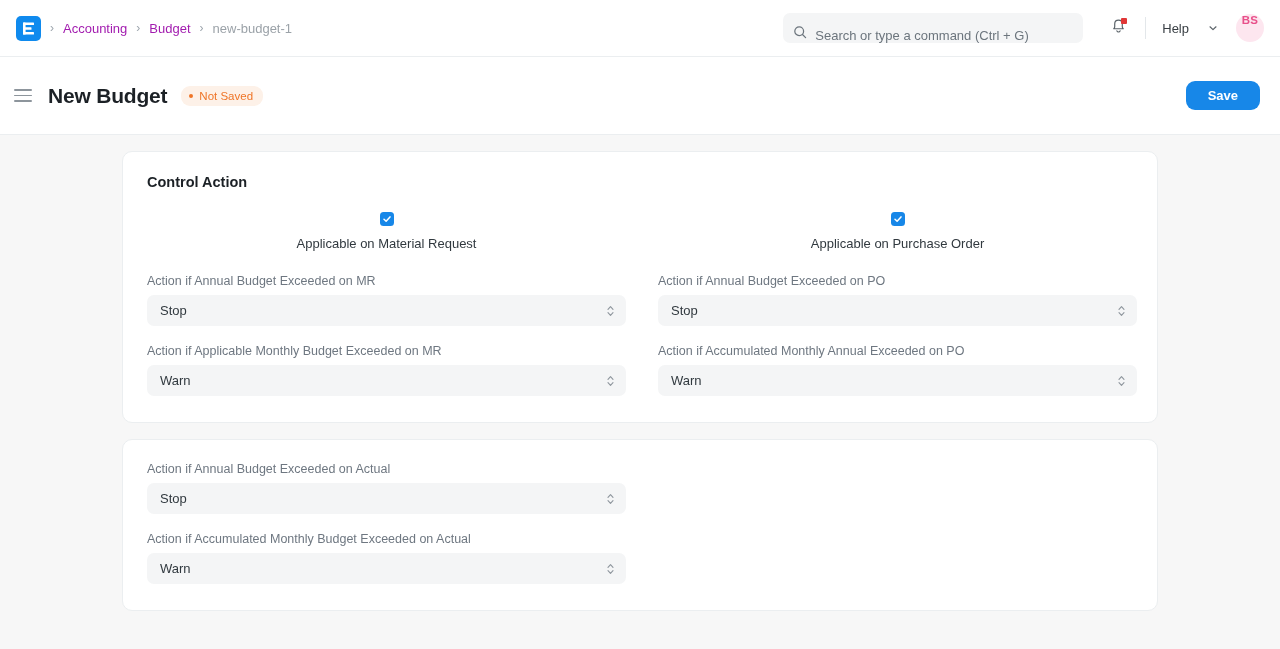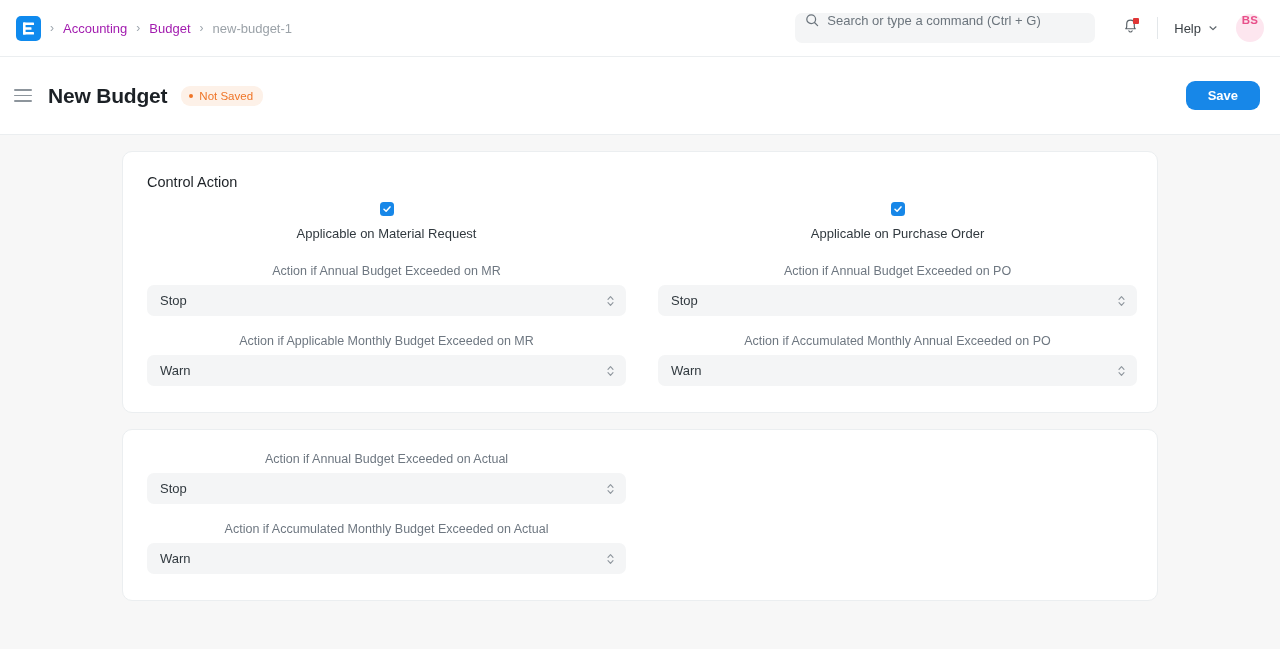--- a/index.html
+++ b/index.html
@@ -73,21 +73,21 @@
     align-items: center;
     gap: 0;
   }
 
   .search-box {
     width: 300px;
     height: 30px;
     background: #f4f5f6;
     border-radius: 7px;
     display: flex;
-    align-items: flex-start;
+    align-items: flex-end;
     padding: 0 10px;
     gap: 8px;
     margin-right: 22px;
   }
   .search-box .sicon { flex: 0 0 auto; display: block; }
   .search-placeholder {
     font-size: 13px;
     color: #6c757d;
     white-space: nowrap;
   }
@@ -114,21 +114,21 @@
   .nav-divider {
     width: 1px;
     height: 22px;
     background: #e3e7ea;
     margin-right: 16px;
   }
 
   .help-btn {
     display: flex;
     align-items: center;
-    gap: 7px;
+    gap: 19px;
     font-size: 13px;
     color: #383e43;
     margin-right: 18px;
     cursor: pointer;
   }
 
   .avatar {
     width: 28px;
     height: 28px;
     border-radius: 50%;
@@ -226,23 +226,23 @@
     width: 1036px;
     background: #ffffff;
     border: 1px solid #ebeef0;
     border-radius: 10px;
     padding: 22px 24px 26px 24px;
     flex: 0 0 auto;
   }
 
   .card-title {
     font-size: 14.5px;
-    font-weight: 400;
+    font-weight: 700;
     color: #1c2126;
-    margin-bottom: 12px;
+    margin-bottom: 22px;
   }
 
   .grid2 {
     display: grid;
     grid-template-columns: 1fr 1fr;
     column-gap: 32px;
   }
 
   .col { display: flex; flex-direction: column; }
 
@@ -266,21 +266,21 @@
     flex: 0 0 auto;
     cursor: pointer;
   }
   .checkbox svg { display: block; }
 
   .check-label {
     font-size: 13px;
     color: #31393f;
   }
 
-  .field { margin-bottom: 18px; text-align: center; }
+  .field { margin-bottom: 18px; }
   .field:last-child { margin-bottom: 0; }
 
   .field-label {
     font-size: 12.5px;
     color: #6e7781;
     margin-bottom: 7px;
   }
 
   .select-control {
     height: 31px;

